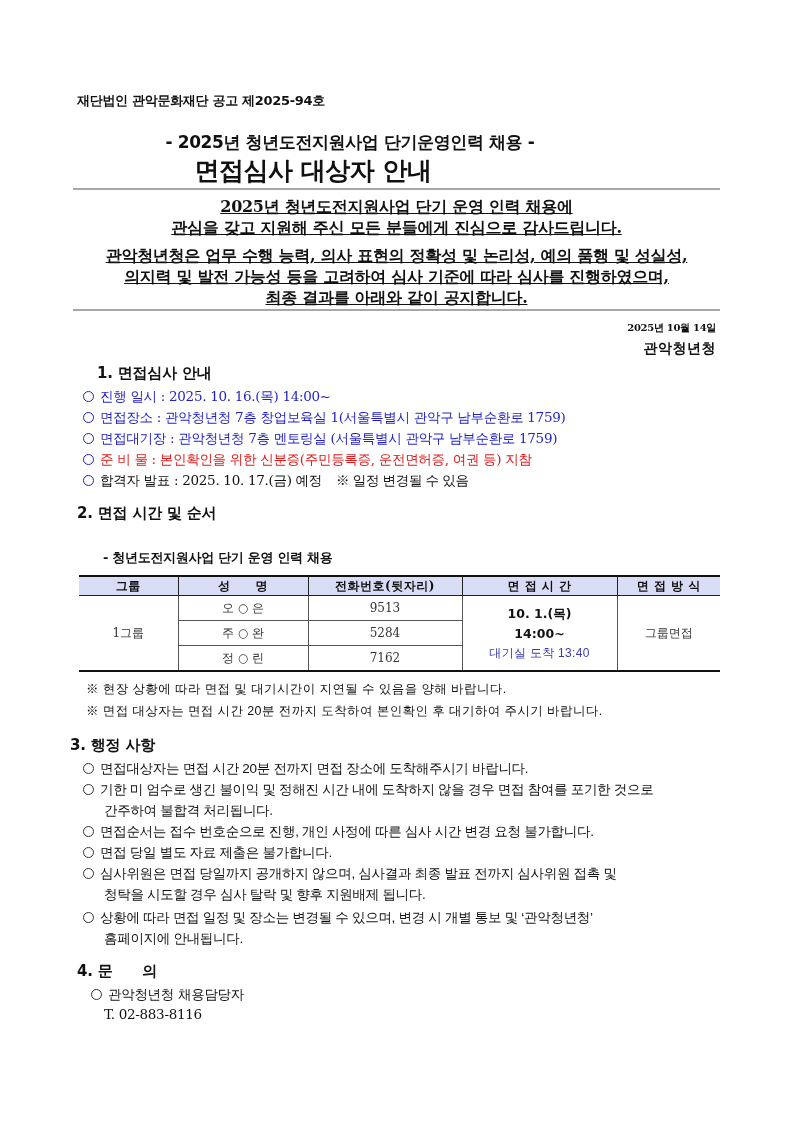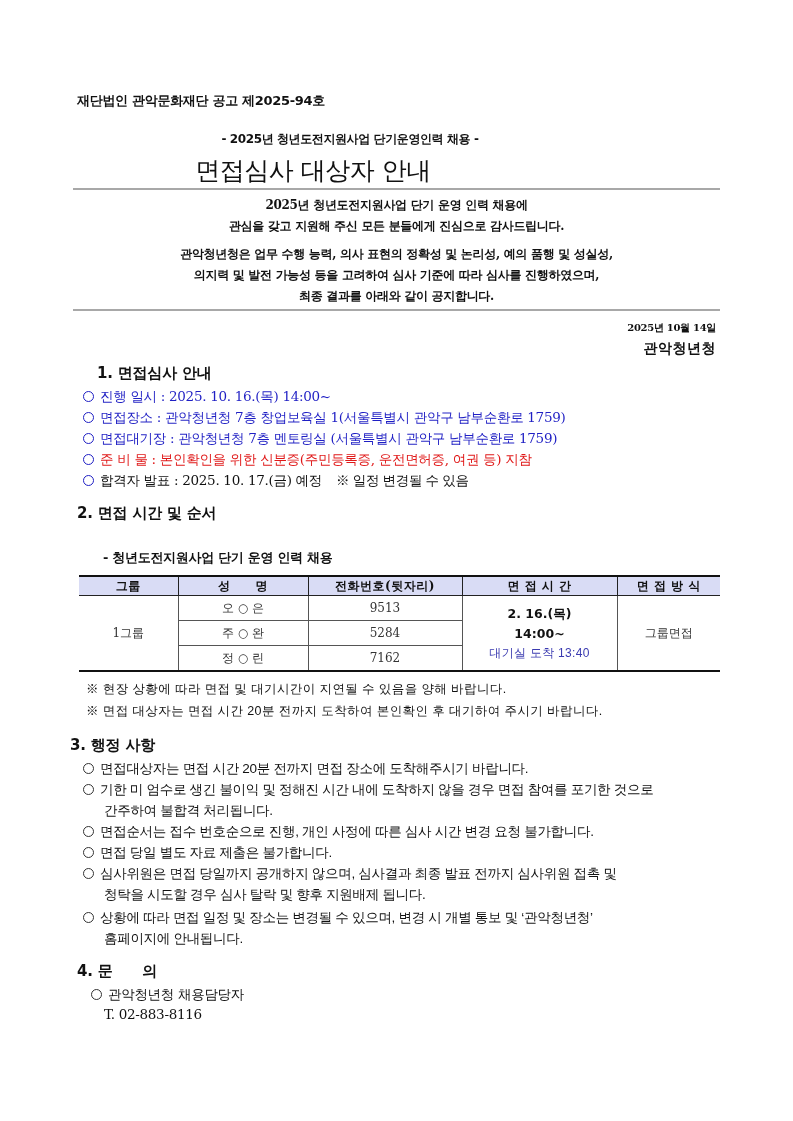--- a/index.html
+++ b/index.html
@@ -21,33 +21,33 @@
       width: 793px; height: 1121px;
     }
     .abs { position: absolute; white-space: nowrap; }
 
     .notice-no {
       left: 77px; top: 92px;
       font-size: 13px; font-weight: bold; letter-spacing: -0.3px;
     }
     .title-sub {
       left: 0; width: 700px; top: 131px; text-align: center;
-      font-size: 12px; font-weight: bold; letter-spacing: -0.4px;
+      font-size: 17px; font-weight: bold; letter-spacing: -0.4px;
     }
     .title-main {
       left: 0; width: 626px; top: 154px; text-align: center;
-      font-size: 25px; font-weight: normal; letter-spacing: -0.5px;
+      font-size: 25px; font-weight: bold; letter-spacing: -0.5px;
     }
     .hr {
       position: absolute; left: 73px; width: 647px; height: 2px; background: #a8a8a8;
     }
     .intro-line {
       left: 73px; width: 647px; text-align: center;
       font-family: "DejaVu Serif", serif;
-      font-size: 12px; font-weight: bold; letter-spacing: -0.3px;
+      font-size: 16px; font-weight: bold; letter-spacing: -0.3px; text-decoration: underline;
     }
     .date-line {
       right: 77px; top: 321px;
       font-family: "DejaVu Serif", serif;
       font-size: 10px; font-weight: bold; letter-spacing: -0.3px;
     }
     .org-line {
       right: 77px; top: 340px;
       font-family: "DejaVu Serif", serif;
       font-size: 14px; font-weight: bold; letter-spacing: 0.5px;
@@ -175,21 +175,21 @@
         <th>면 접 시 간</th>
         <th>면 접 방 식</th>
       </tr>
     </thead>
     <tbody>
       <tr>
         <td rowspan="3" class="tall">1그룹</td>
         <td>오 ○ 은</td>
         <td>9513</td>
         <td rowspan="3" class="tall">
-          <div class="time-bold">2. 16.(목)</div>
+          <div class="time-bold">10. 1.(목)</div>
           <div class="time-bold">14:00~</div>
           <div class="time-note">대기실 도착 13:40</div>
         </td>
         <td rowspan="3" class="tall">그룹면접</td>
       </tr>
       <tr>
         <td>주 ○ 완</td>
         <td>5284</td>
       </tr>
       <tr>

